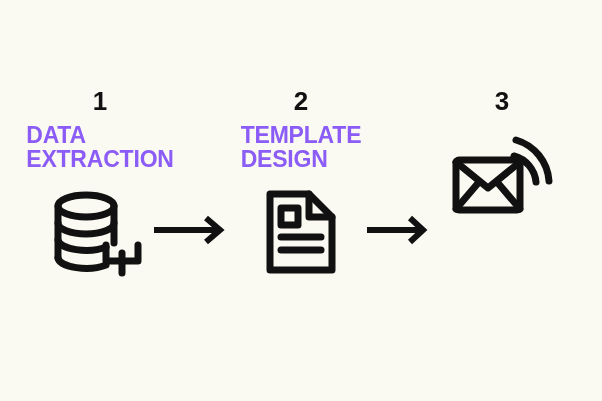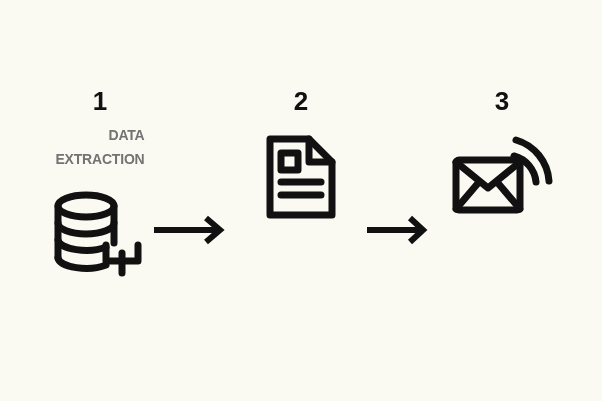--- a/index.html
+++ b/index.html
@@ -36,25 +36,25 @@
   .step-number {
     font-size: 26px;
     font-weight: bold;
     line-height: 30px;
     color: #111111;
     letter-spacing: 0px;
     margin: 0;
   }
   .step-label {
     margin-top: 7px;
-    font-size: 14px;
+    font-size: 23px;
     font-weight: bold;
     line-height: 24px;
-    color: #737373;
-    text-align: right;
+    color: #8b5cf6;
+    text-align: left;
     letter-spacing: -0.2px;
     text-transform: uppercase;
     white-space: pre-line;
   }
   .step-icon {
     margin-top: 16px;
     height: 90px;
     display: flex;
     align-items: center;
     justify-content: center;
@@ -124,20 +124,22 @@
     <span>
       <svg width="80" height="32" viewBox="0 0 80 32">
         <path class="stroke-thin" d="M2 16 L66 16"></path>
         <path class="stroke-thin" d="M54 4 L68 16 L54 28"></path>
       </svg>
     </span>
   </div>
 
   <div class="step step-2">
     <div class="step-number">2</div>
+    <div class="step-label">TEMPLATE
+DESIGN</div>
     <div class="step-icon">
 
       <span>
         <svg width="80" height="90" viewBox="0 0 80 90">
 
           <path class="stroke" d="M9 7 L48 7 L71 30 L71 83 L9 83 Z"></path>
 
           <path class="stroke" d="M48 7 L48 30 L71 30"></path>
 
           <rect class="stroke" x="20" y="21" width="17" height="17"></rect>

